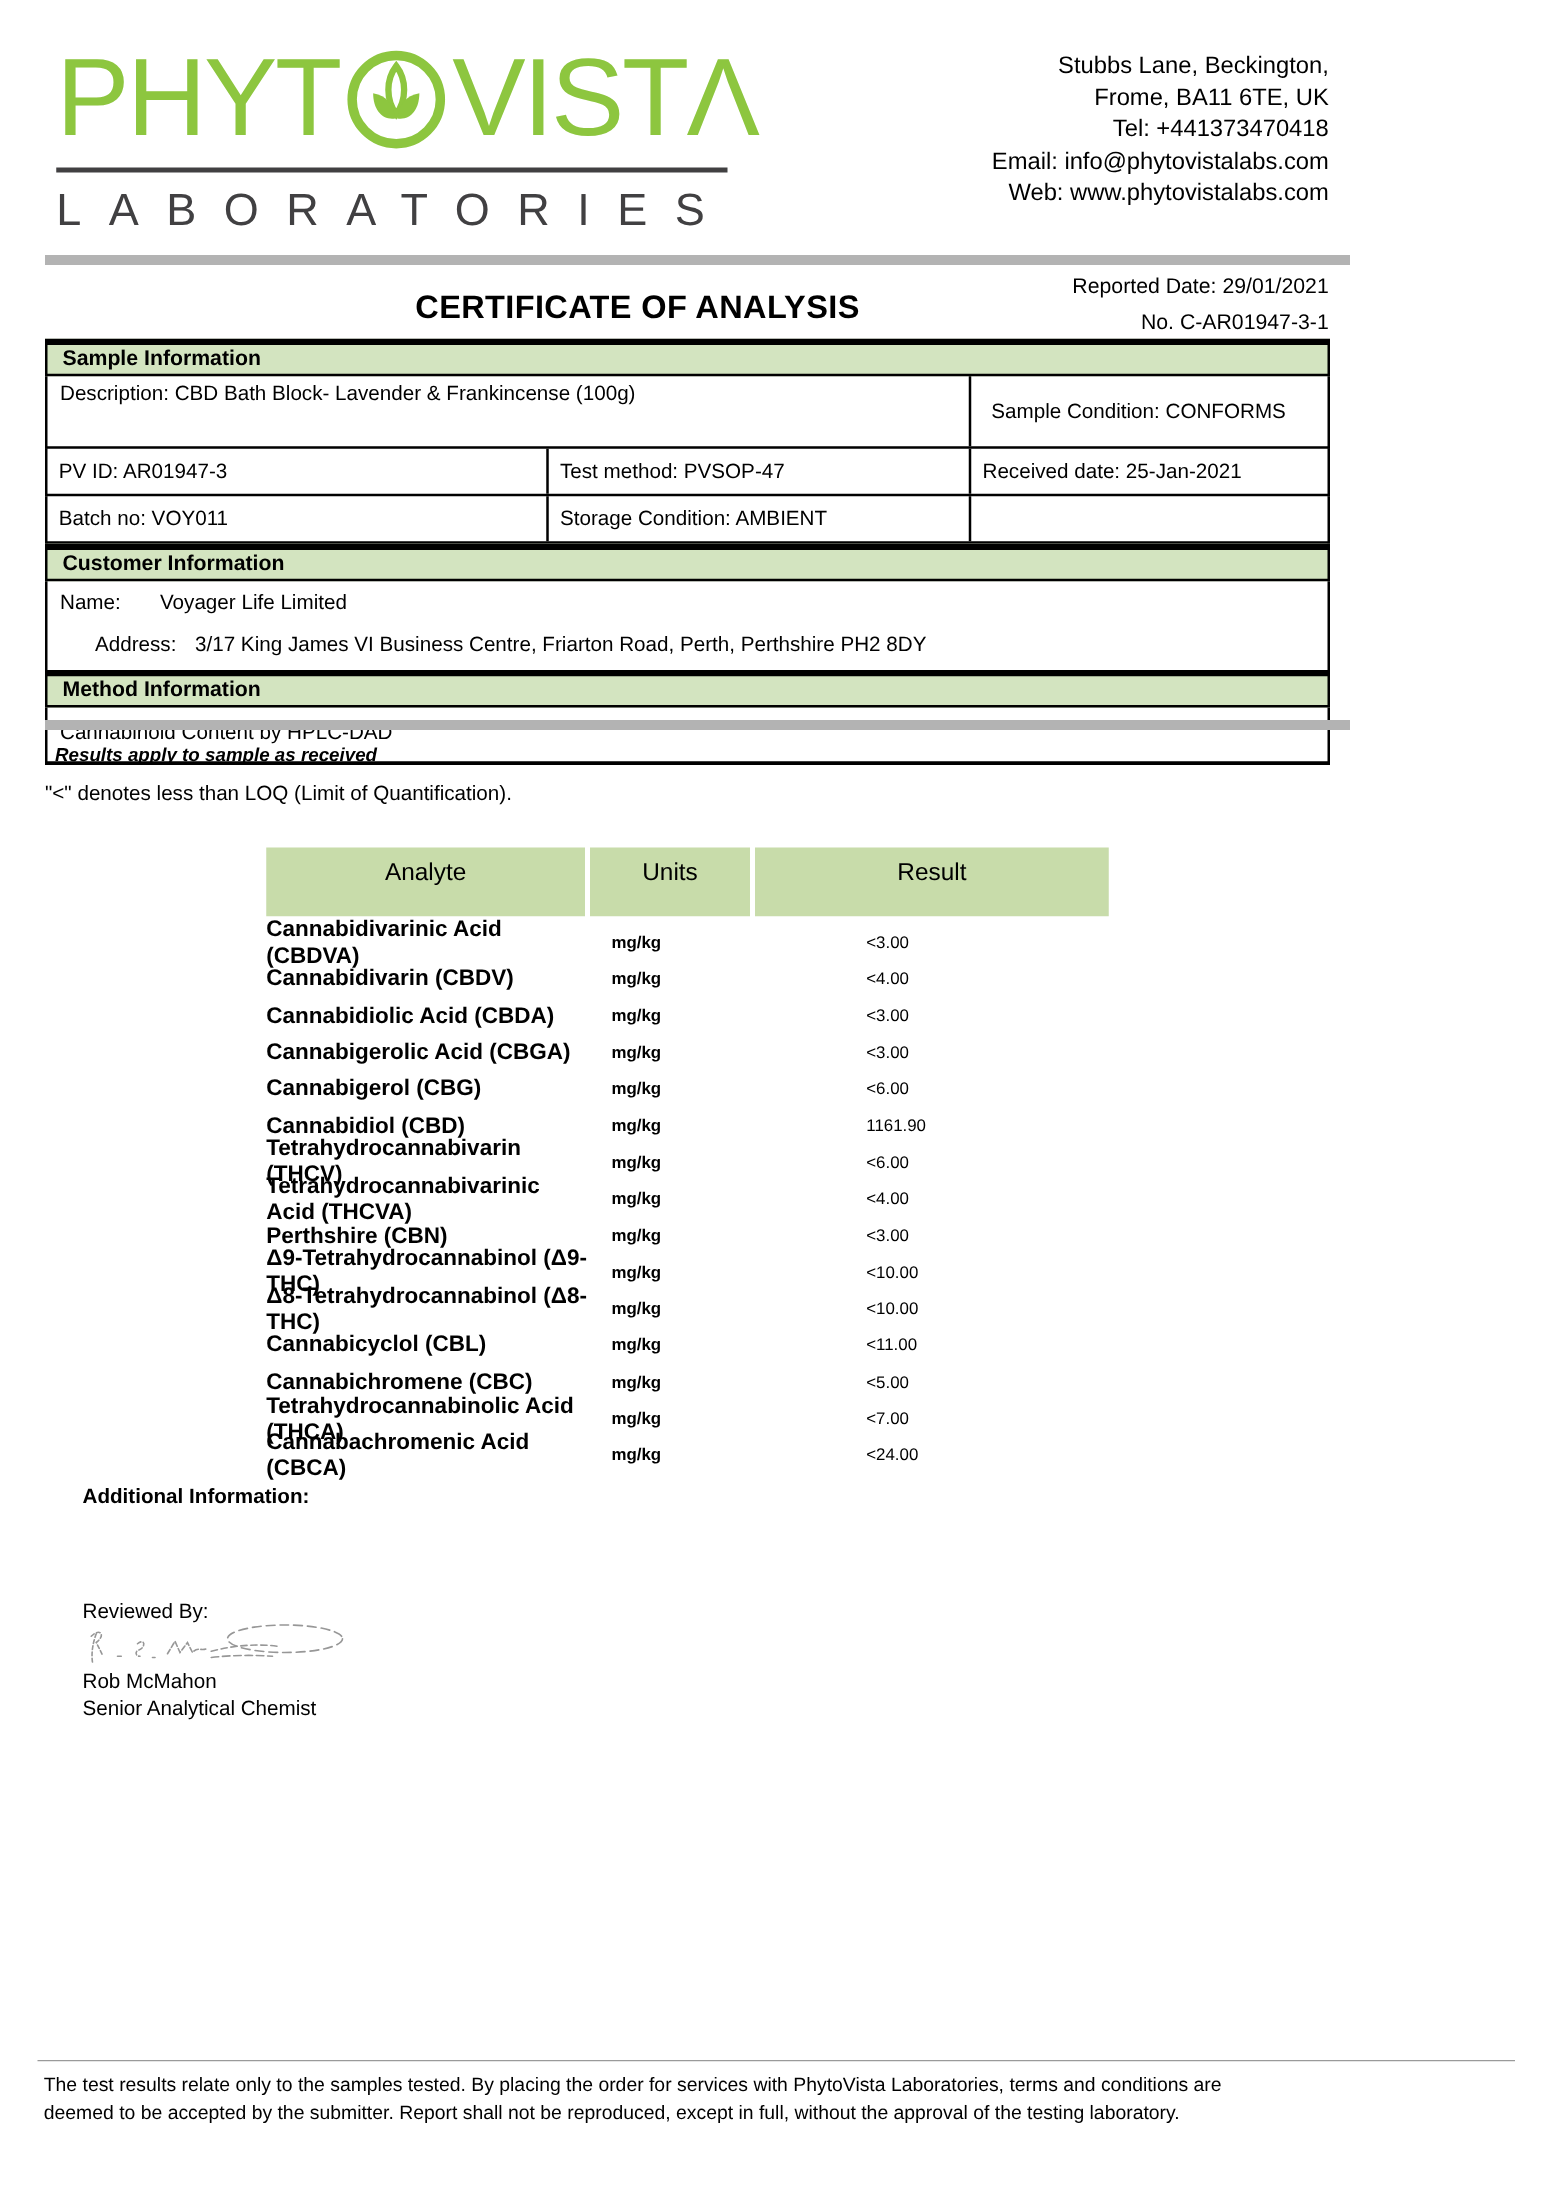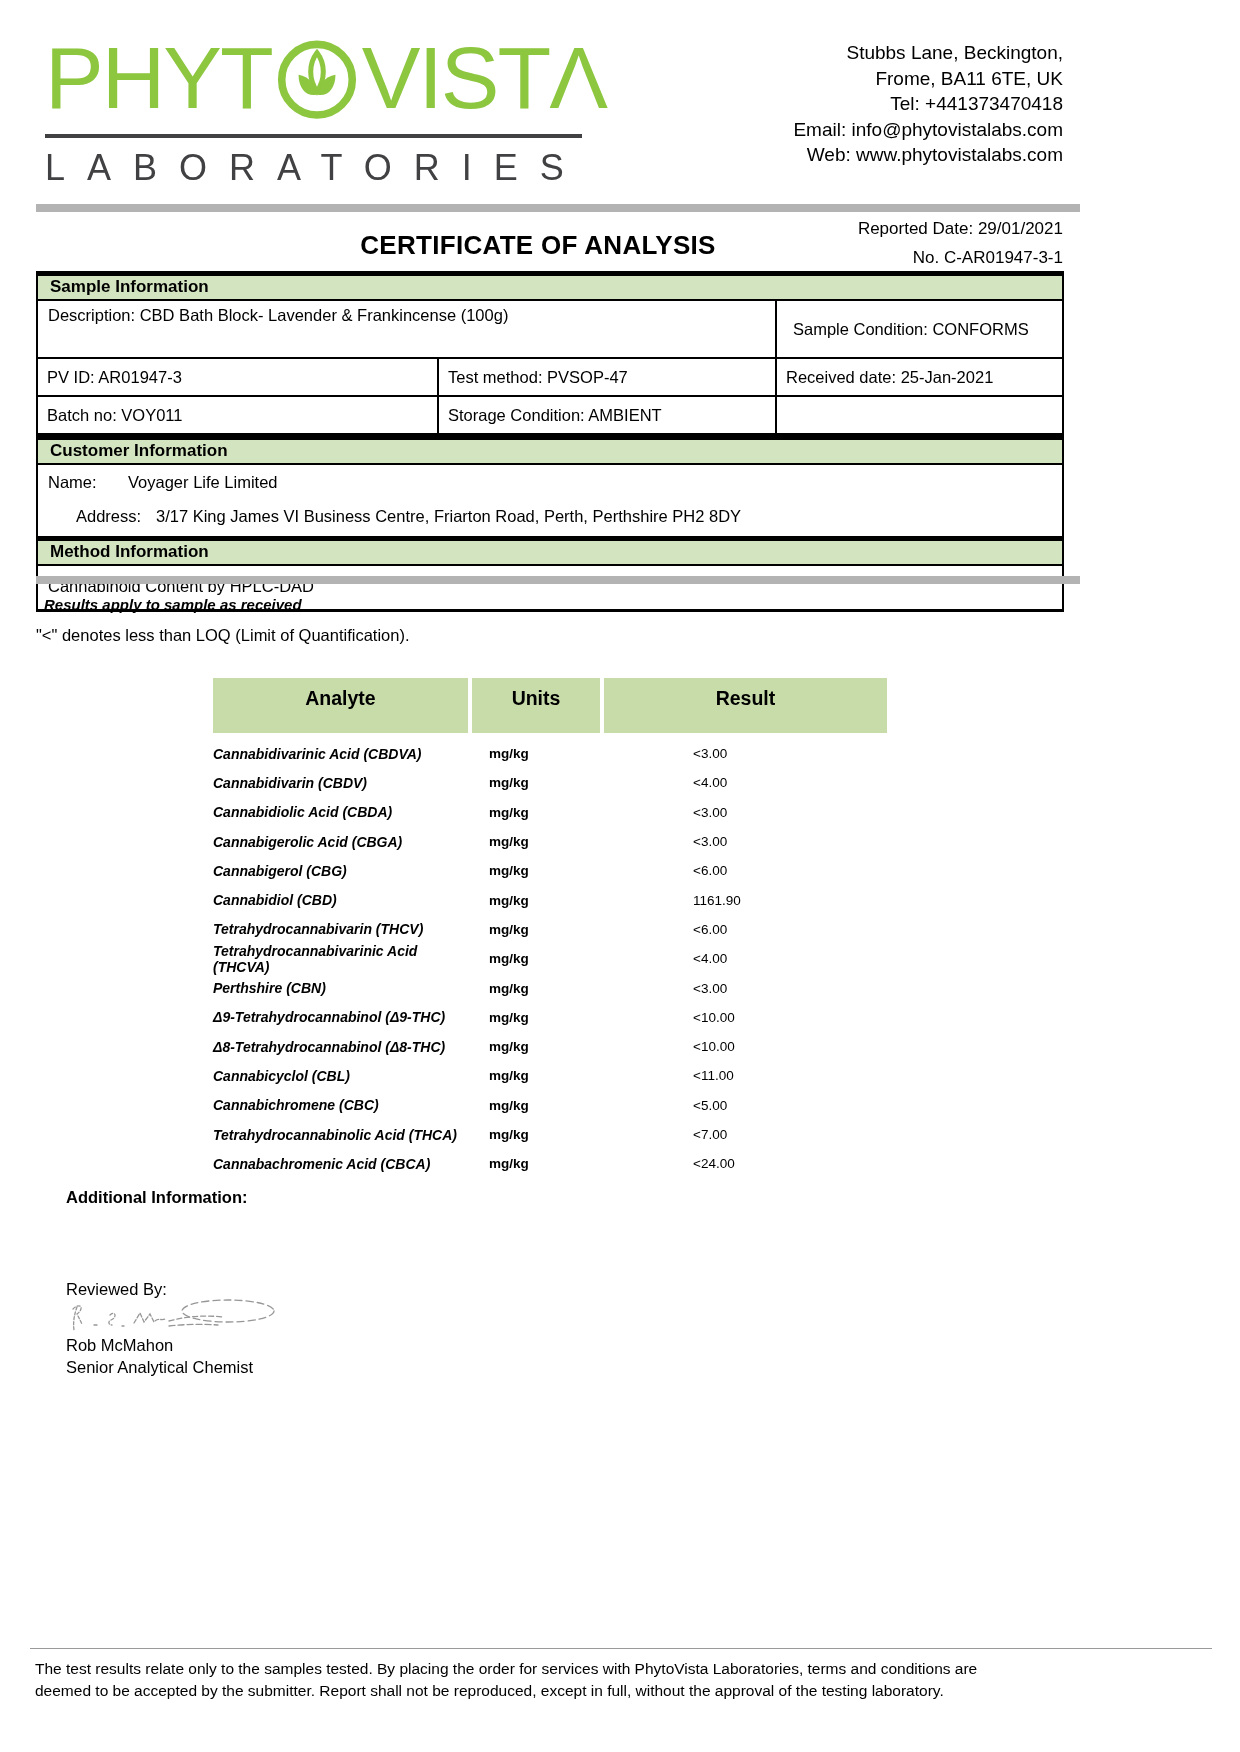--- a/index.html
+++ b/index.html
@@ -15,21 +15,21 @@
   .logo-line { width:537px; height:4px; background:var(--logo-dark,#414042); margin-top:12px; }
   .logo-sub { margin-top:9px; width:537px; font-size:36px; color:var(--logo-dark,#414042); letter-spacing:22px; white-space:nowrap; }
 
   
   .contact { position:absolute; right:177px; top:40px; text-align:right; font-size:19px; line-height:25.5px; color:#000; }
 
   .gray-bar { position:absolute; left:36px; width:1044px; height:8px; background:var(--gray-bar,#b3b3b3); }
   .bar1 { top:204px; } .bar2 { top:576px; }
 
   .report-meta { position:absolute; right:177px; top:214px; text-align:right; font-size:17px; line-height:29px; }
-  .coa-title { position:absolute; left:0; top:230px; width:1020px; text-align:center; font-size:26px; font-weight:bold; letter-spacing:0.3px;margin-left:28px; }
+  .coa-title { position:absolute; left:0; top:230px; width:1020px; text-align:center; font-size:26px; font-weight:bold; letter-spacing:0.3px; }
 
   
   .info { position:absolute; left:36px; top:271px; width:1028px; font-size:16.5px; }
   .sec-bar { background:var(--section-bar-bg,#d3e4c0); border-top:5px solid #000; border-bottom:2px solid #000;
              border-left:2px solid #000; border-right:2px solid #000;
              font-weight:bold; font-size:17px; padding:1px 0 2px 12px; }
   .row { display:flex; border-left:2px solid #000; border-right:2px solid #000; border-bottom:2px solid #000; }
   .desc-row { height:58px; }
   .desc-cell { width:739px; border-right:2px solid #000; padding:5px 10px; }
   .cond-cell { flex:1; display:flex; align-items:center; padding-left:16px; }
@@ -44,25 +44,25 @@
   .lbl { display:inline-block; width:80px; }
   .method-box { border-left:2px solid #000; border-right:2px solid #000; border-bottom:3px solid #000; padding:11px 10px 13px; }
 
   
   .note1 { position:absolute; left:44px; top:596px; font-size:15px; font-weight:bold; font-style:italic; }
   .note2 { position:absolute; left:36px; top:626px; font-size:16.5px; }
 
   
   .results { position:absolute; left:213px; top:678px; width:674px; }
   .res-head { display:flex; gap:4px; }
-  .hcell { height:55px; background:var(--table-header-bg,#c8dcaa); font-weight:bold; font-size:19.5px; text-align:center; padding-top:9px; }
+  .hcell { height:55px; background:var(--table-header-bg,#c8dcaa); font-weight:normal; font-size:19.5px; text-align:center; padding-top:9px; }
   .h1 { width:255px; } .h2 { width:128px; } .h3 { width:283px; }
   .res-rows { margin-top:6px; }
   .res-row { display:flex; height:29.3px; align-items:center; }
-  .ra { width:259px; font-weight:bold; font-size:14px;font-style:italic; }
+  .ra { width:259px; font-weight:bold; font-size:18px; }
   .ru { width:132px; font-weight:bold; font-size:13.5px; text-align:center; padding-right:58px; }
   .rr { flex:1; font-size:13.5px; padding-left:89px; }
 
   
   .addl { position:absolute; left:66px; top:1188px; font-size:16.5px; font-weight:bold; }
   .reviewed { position:absolute; left:66px; top:1280px; font-size:16.5px; }
   .sig { position:absolute; left:68px; top:1294px; }
   .sig-name { position:absolute; left:66px; top:1336px; font-size:16.5px; }
   .sig-role { position:absolute; left:66px; top:1358px; font-size:16.5px; }
 

